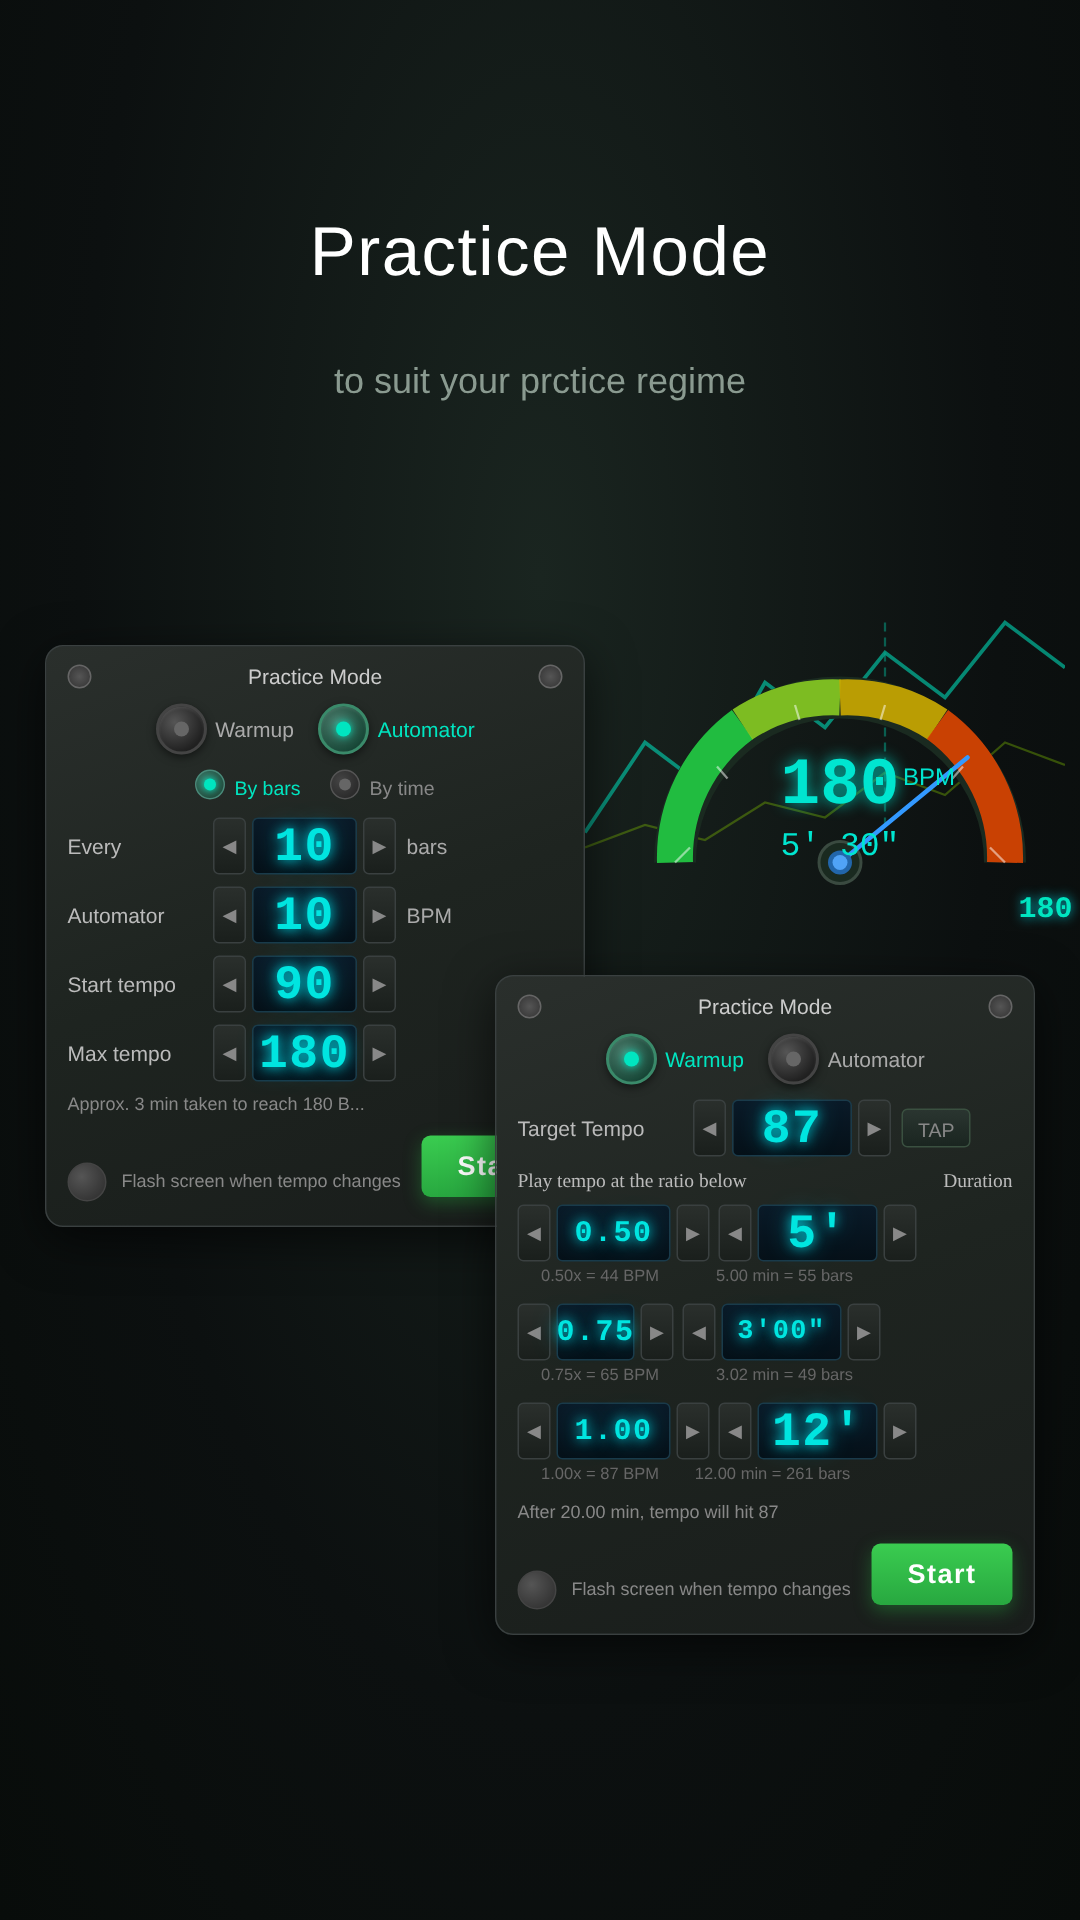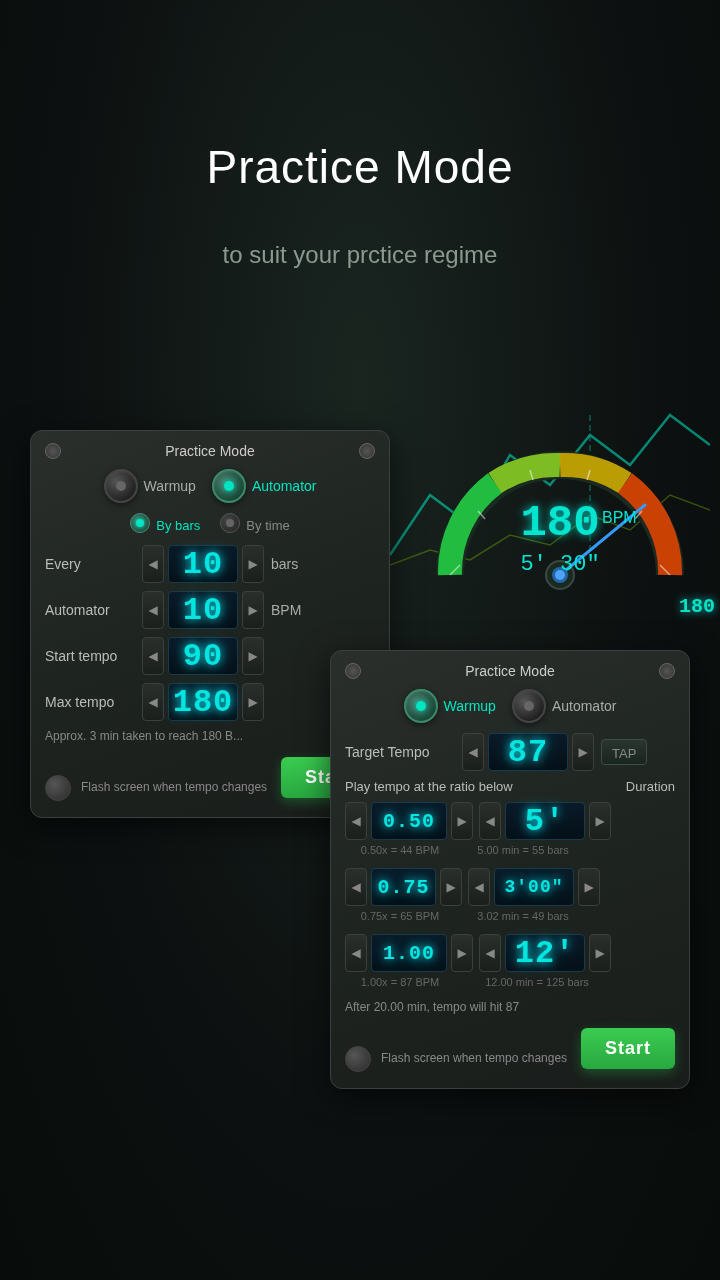--- a/index.html
+++ b/index.html
@@ -279,20 +279,21 @@
     
     .ratio-header {
       display: flex;
       align-items: center;
       justify-content: space-between;
       margin-bottom: 8px;
     }
     .ratio-header-label {
       font-size: 13px;
       color: #bbb;
+      font-family: Liberation Serif, serif;
     }
     .ratio-row {
       display: flex;
       align-items: center;
       gap: 6px;
       margin-bottom: 4px;
     }
     .ratio-sub {
       font-size: 11px;
       color: #666;
@@ -542,21 +543,21 @@
       </div>
     </div>
     <div style="display:flex;gap:8px;margin-bottom:6px;">
       <div class="ratio-sub" style="width:110px;">0.50x = 44 BPM</div>
       <div class="ratio-sub" style="width:120px;text-align:center;">5.00 min = 55 bars</div>
     </div>
 
     <div class="ratio-row">
       <div class="spin-ctrl">
         <div class="spin-arrow">◀</div>
-        <div class="spin-display" style="width:65px;font-size:20px;">0.75</div>
+        <div class="spin-display" style="width:52px;font-size:20px;">0.75</div>
         <div class="spin-arrow">▶</div>
       </div>
       <div class="spin-ctrl">
         <div class="spin-arrow">◀</div>
         <div class="spin-display spin-display-lg" style="font-size:18px;">3'00"</div>
         <div class="spin-arrow">▶</div>
       </div>
     </div>
     <div style="display:flex;gap:8px;margin-bottom:6px;">
       <div class="ratio-sub" style="width:110px;">0.75x = 65 BPM</div>
@@ -568,23 +569,23 @@
         <div class="spin-arrow">◀</div>
         <div class="spin-display" style="width:76px;font-size:20px;">1.00</div>
         <div class="spin-arrow">▶</div>
       </div>
       <div class="spin-ctrl">
         <div class="spin-arrow">◀</div>
         <div class="spin-display spin-display-lg">12'</div>
         <div class="spin-arrow">▶</div>
       </div>
     </div>
-    <div style="display:flex;gap:22px;margin-bottom:4px;">
+    <div style="display:flex;gap:0;margin-bottom:4px;">
       <div class="ratio-sub" style="width:110px;">1.00x = 87 BPM</div>
-      <div class="ratio-sub" style="width:120px;">12.00 min = 125 bars</div>
+      <div class="ratio-sub" style="width:120px;">12.00 min = 261 bars</div>
     </div>
   </div>
 
   <div class="info-text">After 20.00 min, tempo will hit 87</div>
 
   <div class="bottom-row">
     <div class="flash-row">
       <div class="flash-knob"></div>
       <span class="flash-text">Flash screen when
 tempo changes</span>

